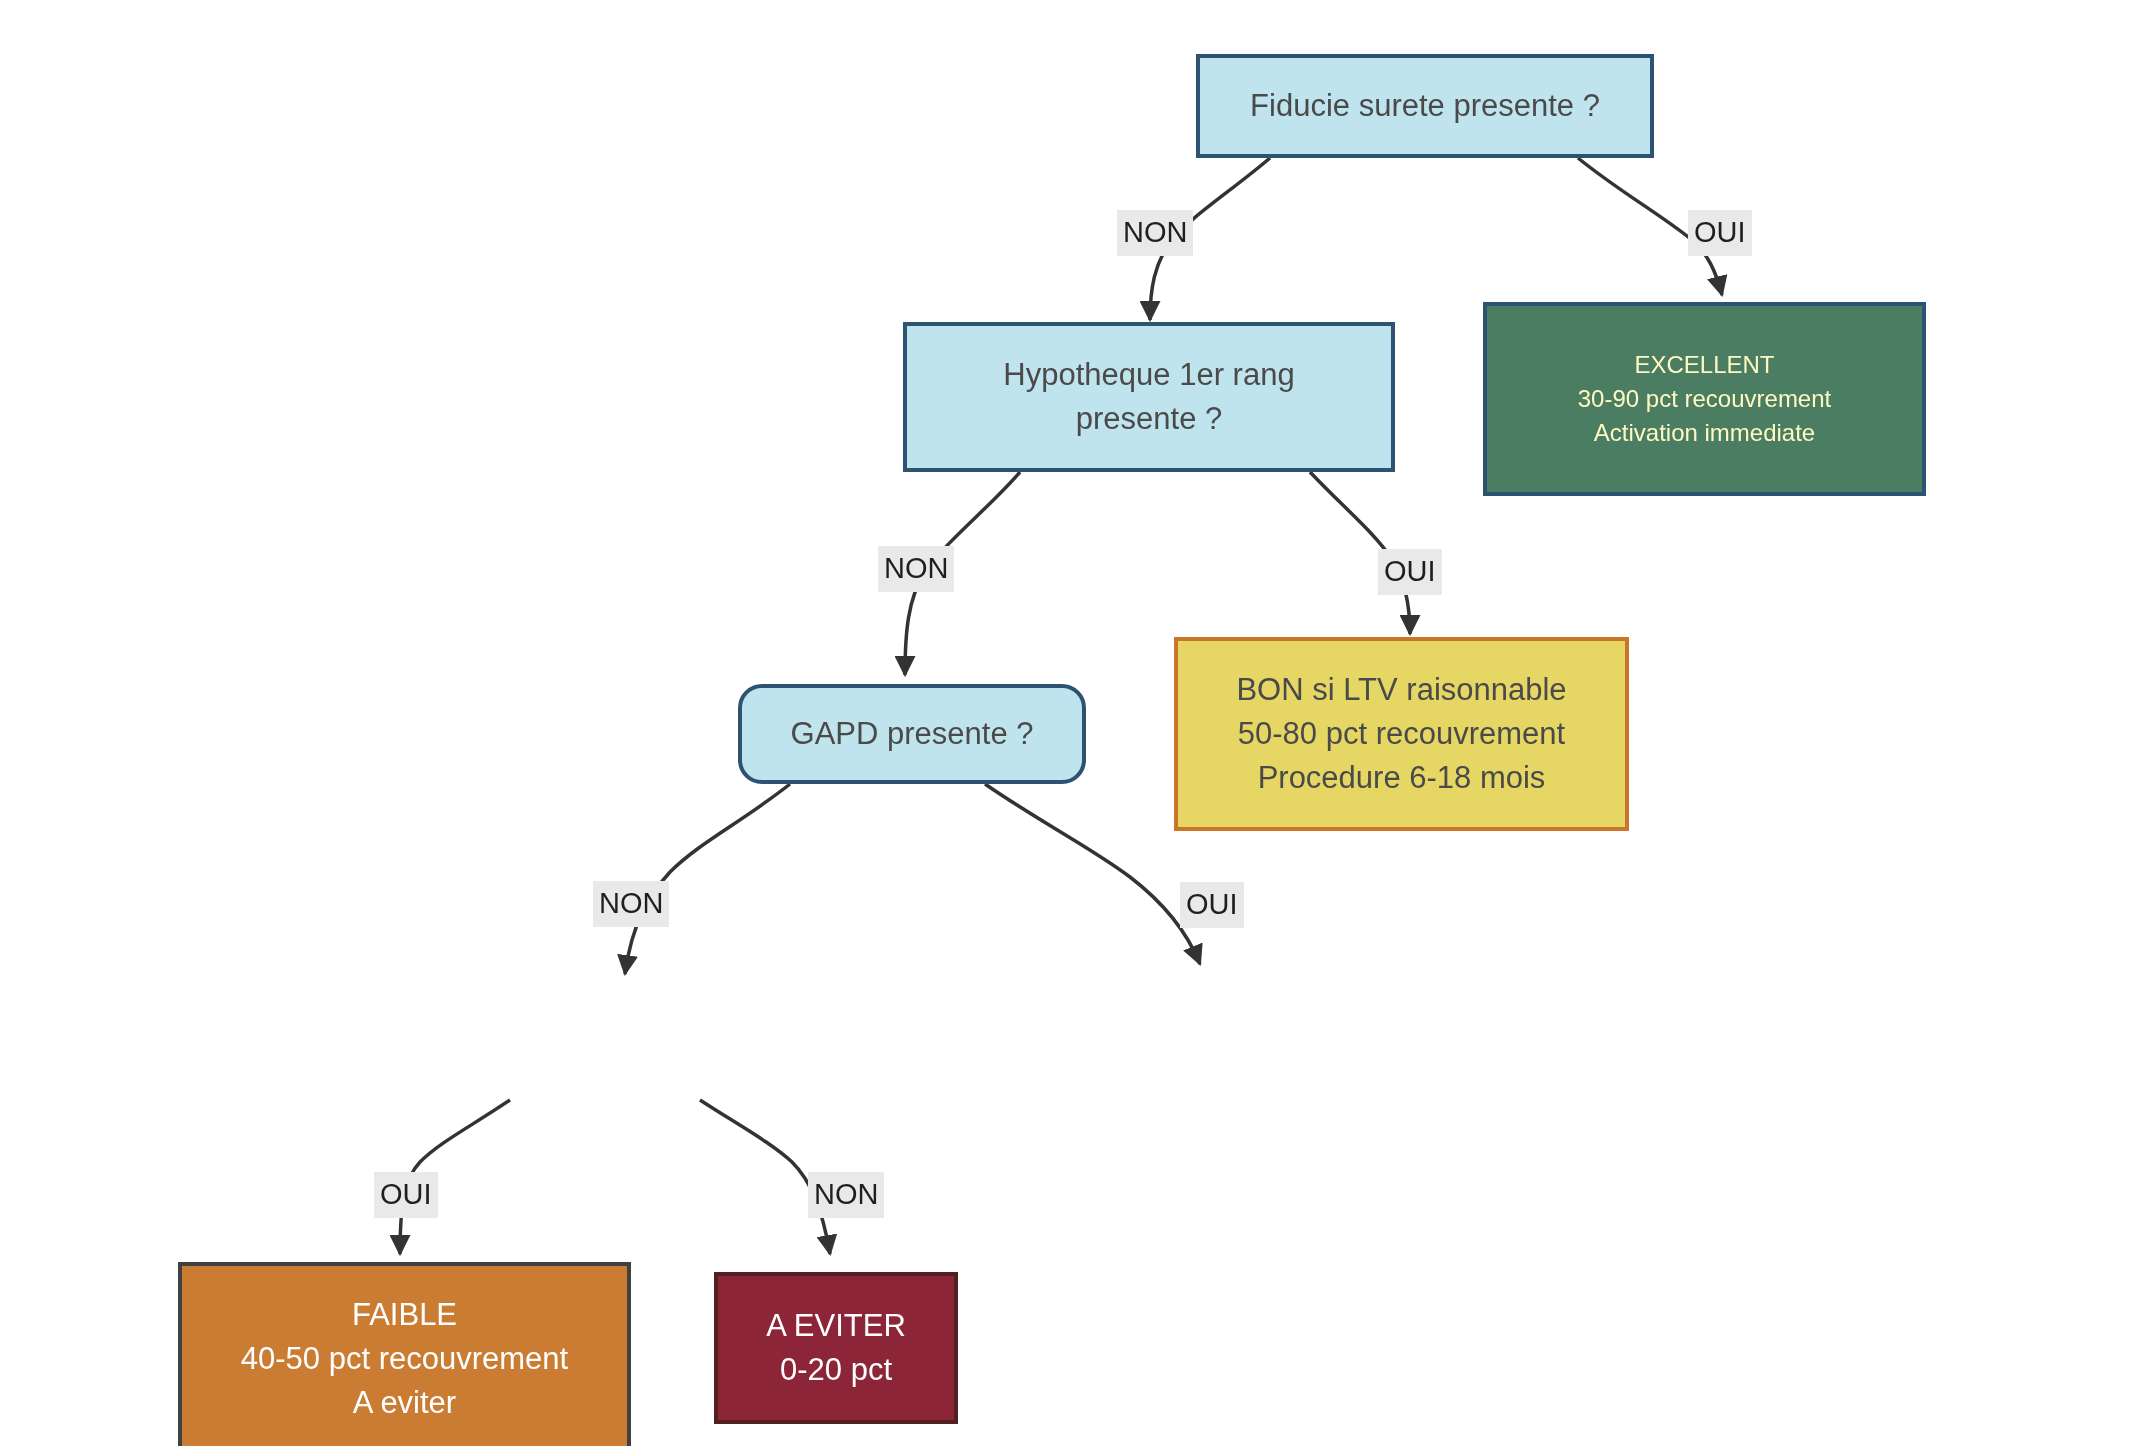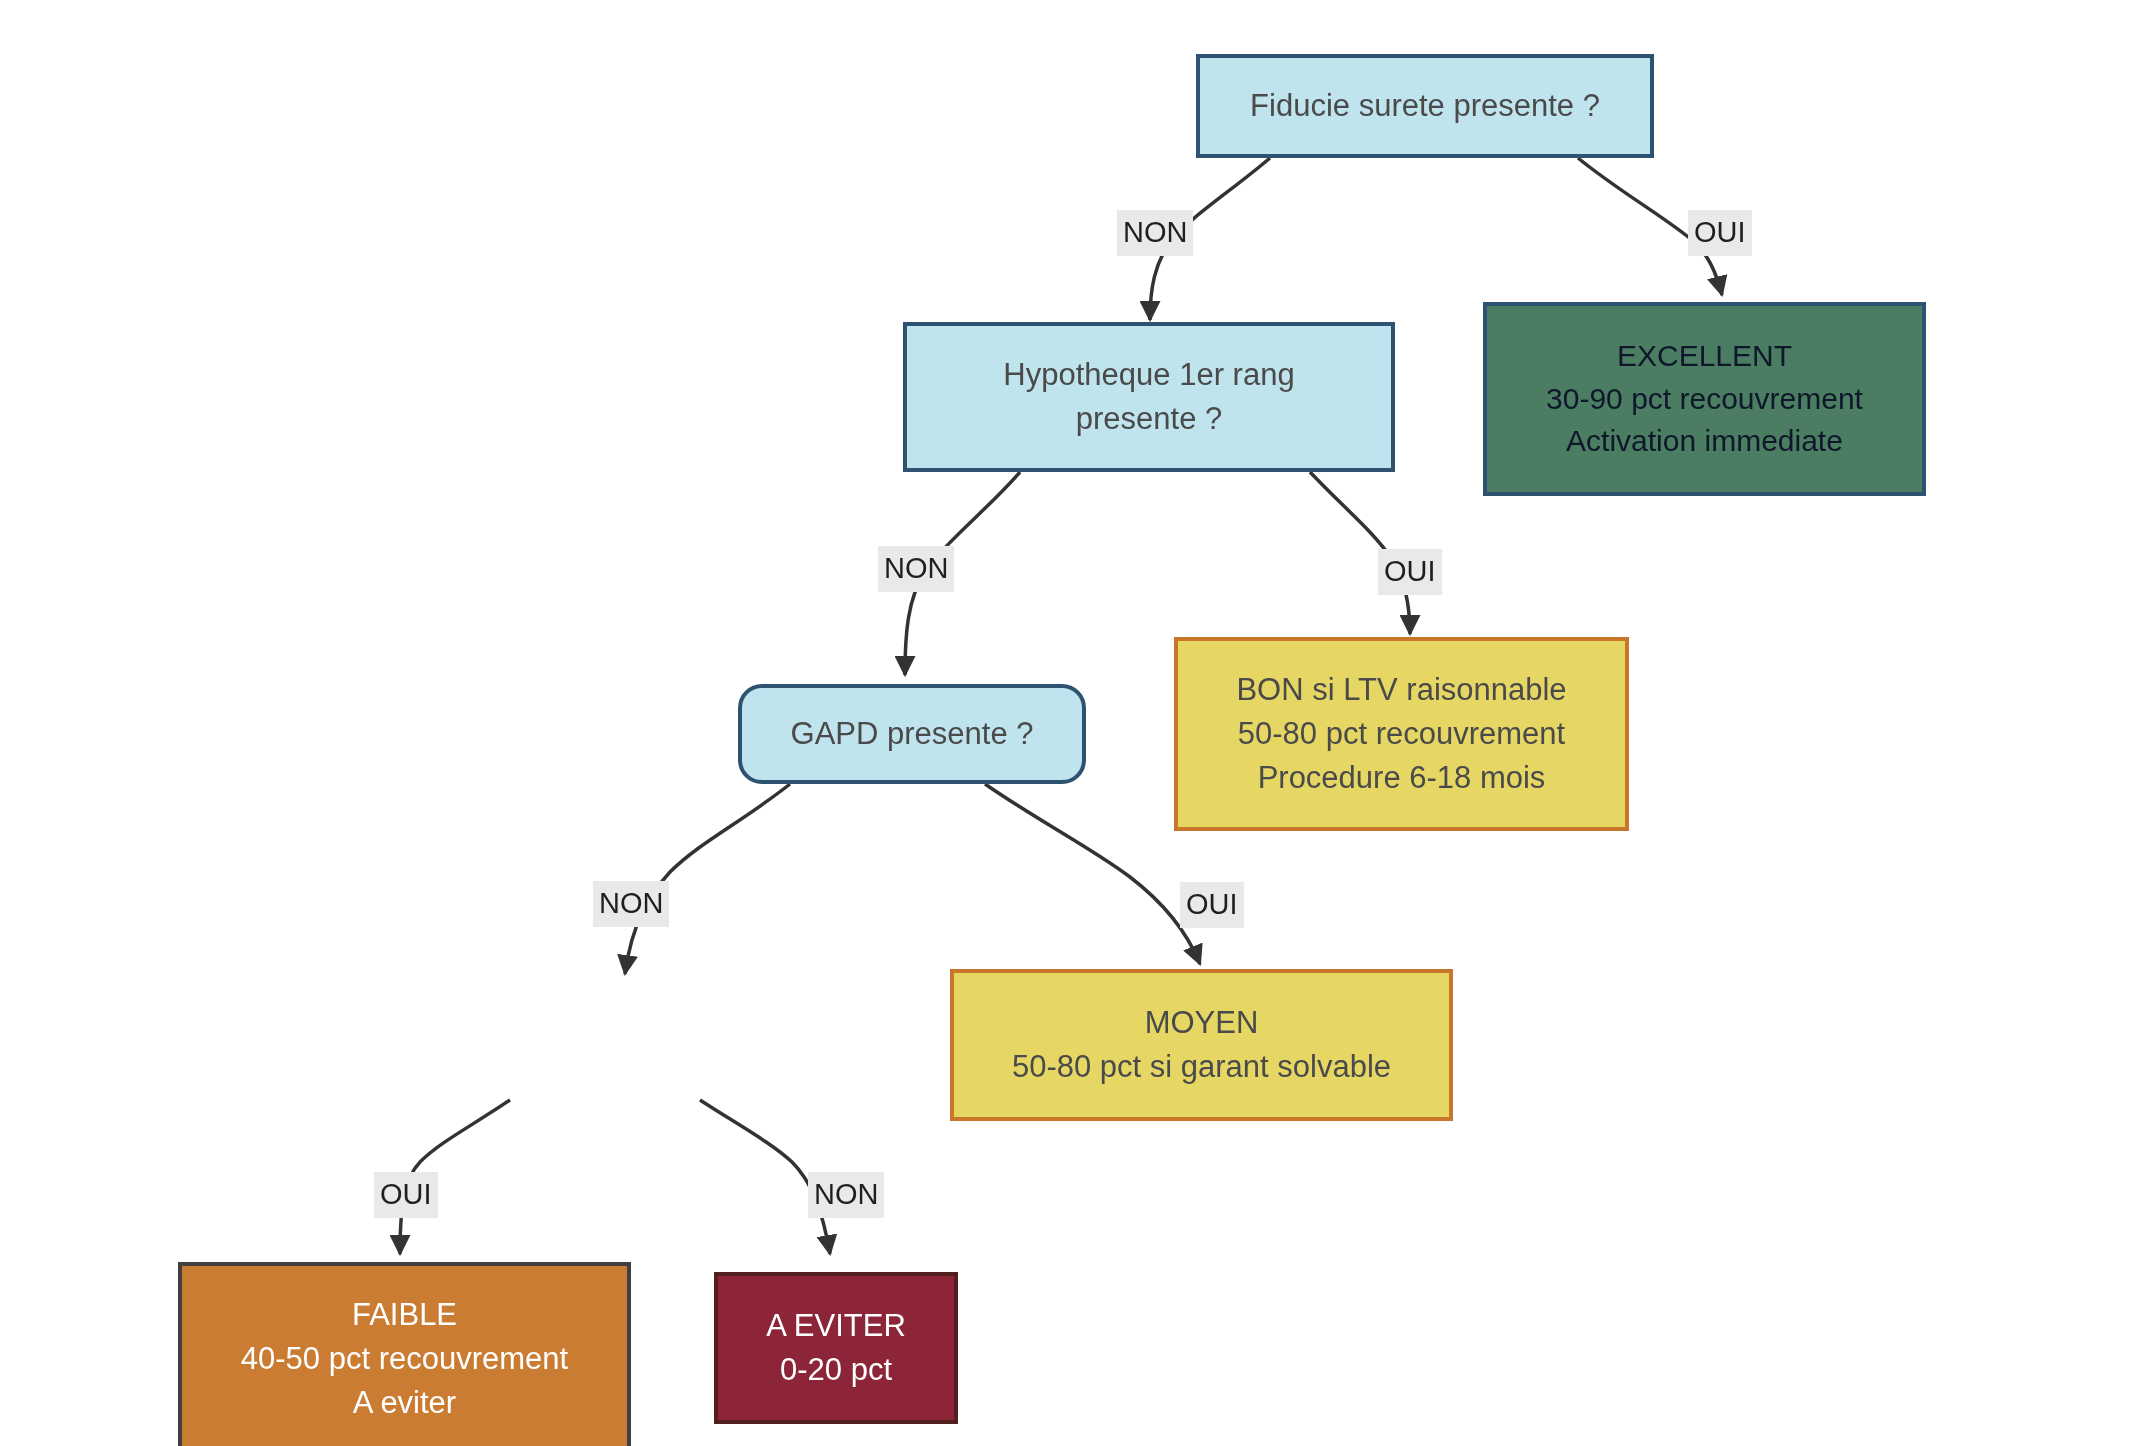--- a/index.html
+++ b/index.html
@@ -44,22 +44,22 @@
   }
   .decision {
     background: #bfe4ee;
     border: 4px solid #2e5272;
     color: #4a4a4a;
     font-size: 31px;
   }
   .outcome-green {
     background: #4a7d62;
     border: 4px solid #2e5272;
-    color: #0f172a;
-    font-size: 30px;
+    color: #fef9c3;
+    font-size: 24px;
   }
   .outcome-yellow {
     background: #e6d765;
     border: 4px solid #c9762b;
     color: #4a4a4a;
     font-size: 31px;
   }
   .outcome-orange {
     background: #cb7c33;
     border: 4px solid #404040;
@@ -130,24 +130,20 @@
   <div class="node outcome-yellow" style="left:1174px; top:605px; width:455px; height:194px;">
     <span class="line">BON si LTV raisonnable</span>
     <span class="line">50-80 pct recouvrement</span>
     <span class="line">Procedure 6-18 mois</span>
   </div>
 
   <div class="node decision" style="left:738px; top:652px; width:348px; height:100px;border-radius:24px;">
     <span class="line">GAPD presente ?</span>
   </div>
 
-  <div class="node outcome-yellow" style="left:950px; top:937px; width:503px; height:152px;">
-    <span class="line">MOYEN</span>
-    <span class="line">50-80 pct si garant solvable</span>
-  </div>
 
 
   <div class="node outcome-orange" style="left:178px; top:1230px; width:453px; height:194px;">
     <span class="line">FAIBLE</span>
     <span class="line">40-50 pct recouvrement</span>
     <span class="line">A eviter</span>
   </div>
 
   <div class="node outcome-red" style="left:714px; top:1240px; width:244px; height:152px;">
     <span class="line">A EVITER</span>

